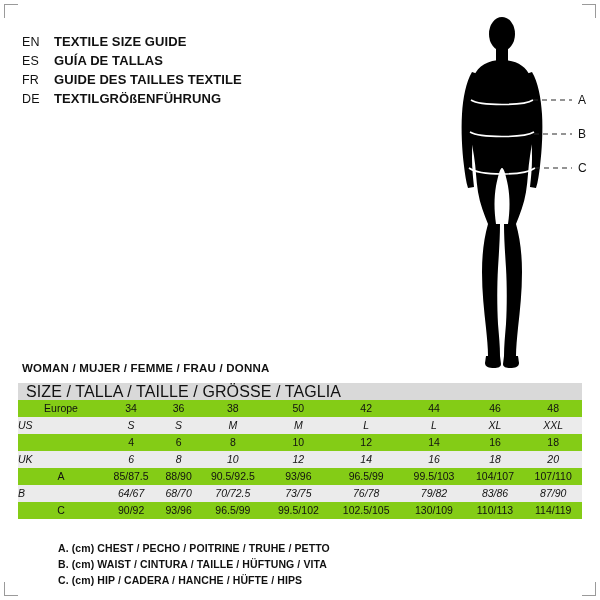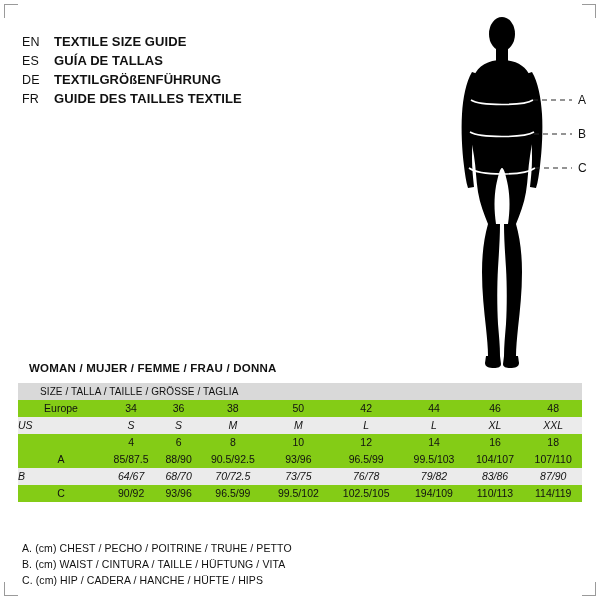--- a/index.html
+++ b/index.html
@@ -56,21 +56,21 @@
     width: 160px;
     height: 360px;
   }
   .figure-wrap svg {
     display: block;
   }
 
   
   .gender-header {
     position: absolute;
-    left: 29px;
+    left: 22px;
     top: 362px;
     font-size: 11.5px;
     font-weight: bold;
     color: #111111;
     letter-spacing: 0.2px;
   }
 
   
   .table {
     position: absolute;
@@ -82,24 +82,24 @@
   }
   .table td, .table th {
     padding: 0;
     height: 17px;
     line-height: 17px;
     font-weight: normal;
     color: #111111;
   }
   .row-header td {
     background: #d9d9d9;
-    font-size: 10px;
+    font-size: 16px;
     font-weight: normal;
     text-align: left;
-    padding-left: 22px;
+    padding-left: 8px;
     letter-spacing: 0.1px;
   }
   .row-shaded td {
     background: #ebebeb;
     font-style: italic;
   }
   .row-plain td {
     background: #84cc16;
     text-align: center;
   }
@@ -115,24 +115,25 @@
 
   
   .notes {
     position: absolute;
     left: 22px;
     top: 540px;
     width: 450px;
   }
   .note {
     font-size: 10.5px;
-    font-weight: normal;
+    font-weight: bold;
     line-height: 16px;
     color: #111111;
     letter-spacing: 0.1px;
+    margin-left: 36px;
   }
 
   
   .corner {
     position: absolute;
     width: 13px;
     height: 13px;
     border-color: #9a9a9a;
     border-style: solid;
   }
@@ -154,26 +155,26 @@
   <div class="lang-block">
     <div class="lang-row">
       <span class="lang-code">EN</span>
       <span class="lang-title">TEXTILE SIZE GUIDE</span>
     </div>
     <div class="lang-row">
       <span class="lang-code">ES</span>
       <span class="lang-title">GUÍA DE TALLAS</span>
     </div>
     <div class="lang-row">
+      <span class="lang-code">FR</span>
+      <span class="lang-title">GUIDE DES TAILLES TEXTILE</span>
+    </div>
+    <div class="lang-row">
       <span class="lang-code">DE</span>
       <span class="lang-title">TEXTILGRÖßENFÜHRUNG</span>
-    </div>
-    <div class="lang-row">
-      <span class="lang-code">FR</span>
-      <span class="lang-title">GUIDE DES TAILLES TEXTILE</span>
     </div>
   </div>
 
   <div class="figure-wrap">
     <svg width="160" height="360" viewBox="0 0 160 360" xmlns="http://www.w3.org/2000/svg">
       <g fill="#000000">
 
         <ellipse cx="72" cy="24" rx="13" ry="17"></ellipse>
 
         <rect x="66" y="38" width="12" height="14"></rect>
@@ -276,20 +277,31 @@
         <td class="c-val">4</td>
         <td class="c-val">6</td>
         <td class="c-val">8</td>
         <td class="c-val">10</td>
         <td class="c-val">12</td>
         <td class="c-val">14</td>
         <td class="c-val">16</td>
         <td class="c-val">18</td>
       </tr>
 
+      <tr class="row-shaded">
+        <td class="c-label">UK</td>
+        <td class="c-val">6</td>
+        <td class="c-val">8</td>
+        <td class="c-val">10</td>
+        <td class="c-val">12</td>
+        <td class="c-val">14</td>
+        <td class="c-val">16</td>
+        <td class="c-val">18</td>
+        <td class="c-val">20</td>
+      </tr>
 
       <tr class="row-plain">
         <td class="c-label">A</td>
         <td class="c-val">85/87.5</td>
         <td class="c-val">88/90</td>
         <td class="c-val">90.5/92.5</td>
         <td class="c-val">93/96</td>
         <td class="c-val">96.5/99</td>
         <td class="c-val">99.5/103</td>
         <td class="c-val">104/107</td>
@@ -308,21 +320,21 @@
         <td class="c-val">87/90</td>
       </tr>
 
       <tr class="row-plain">
         <td class="c-label">C</td>
         <td class="c-val">90/92</td>
         <td class="c-val">93/96</td>
         <td class="c-val">96.5/99</td>
         <td class="c-val">99.5/102</td>
         <td class="c-val">102.5/105</td>
-        <td class="c-val">194/109</td>
+        <td class="c-val">130/109</td>
         <td class="c-val">110/113</td>
         <td class="c-val">114/119</td>
       </tr>
     </tbody>
   </table>
 
   <div class="notes">
     <div class="note">A. (cm) CHEST / PECHO / POITRINE / TRUHE / PETTO</div>
     <div class="note">B. (cm) WAIST / CINTURA / TAILLE / HÜFTUNG / VITA</div>
     <div class="note">C. (cm) HIP / CADERA / HANCHE / HÜFTE / HIPS</div>

